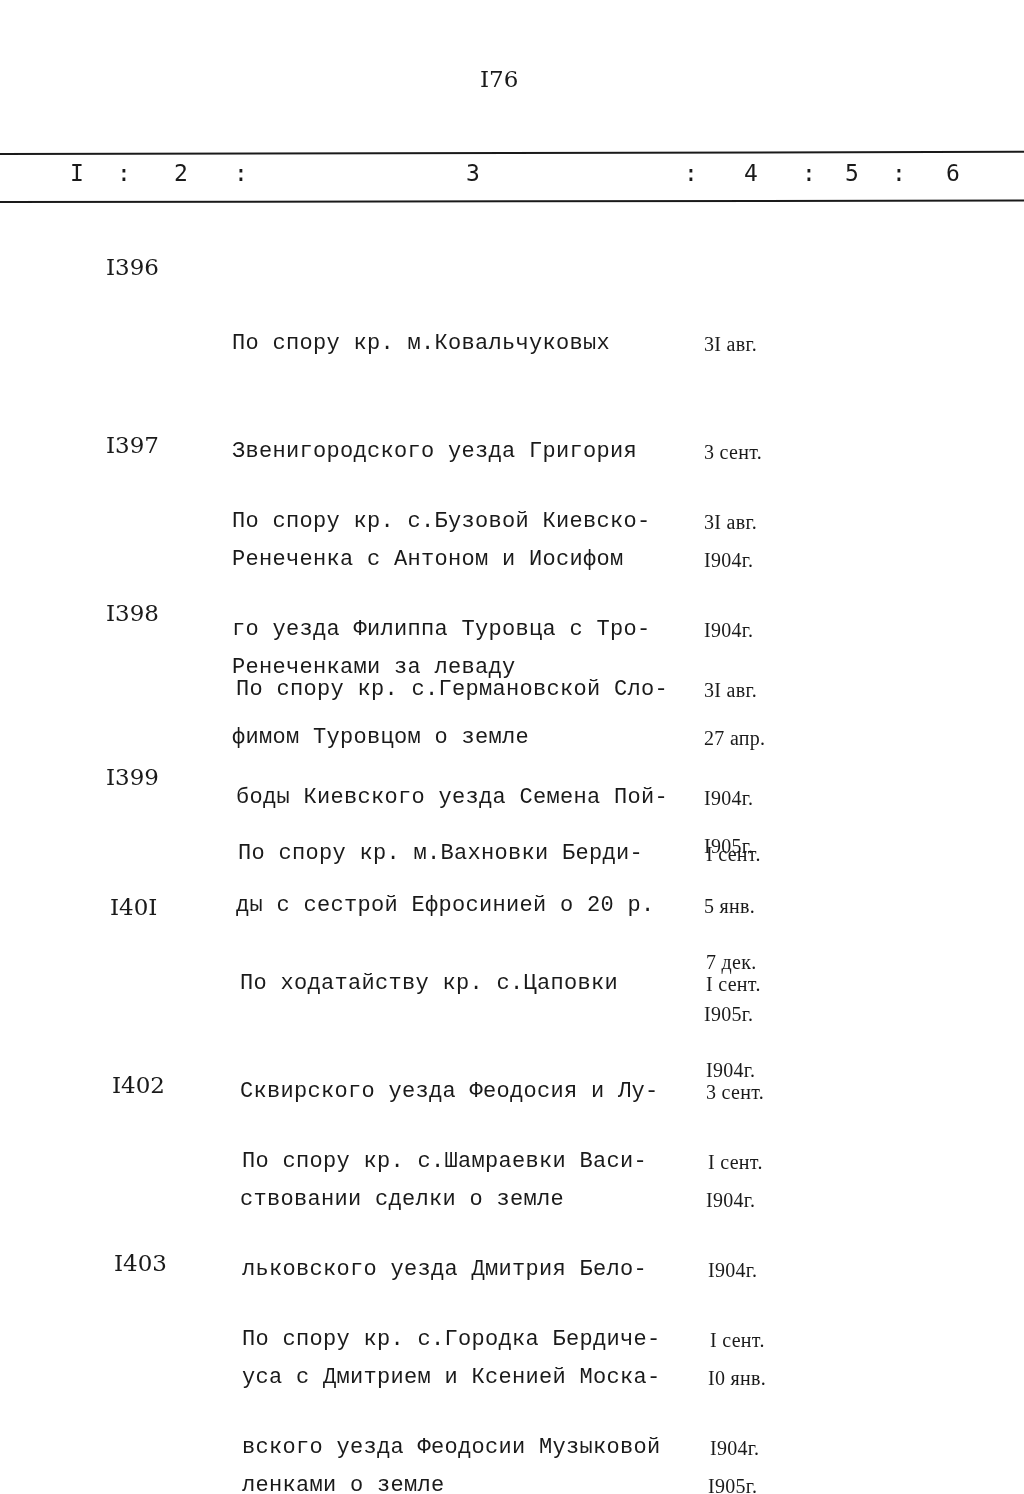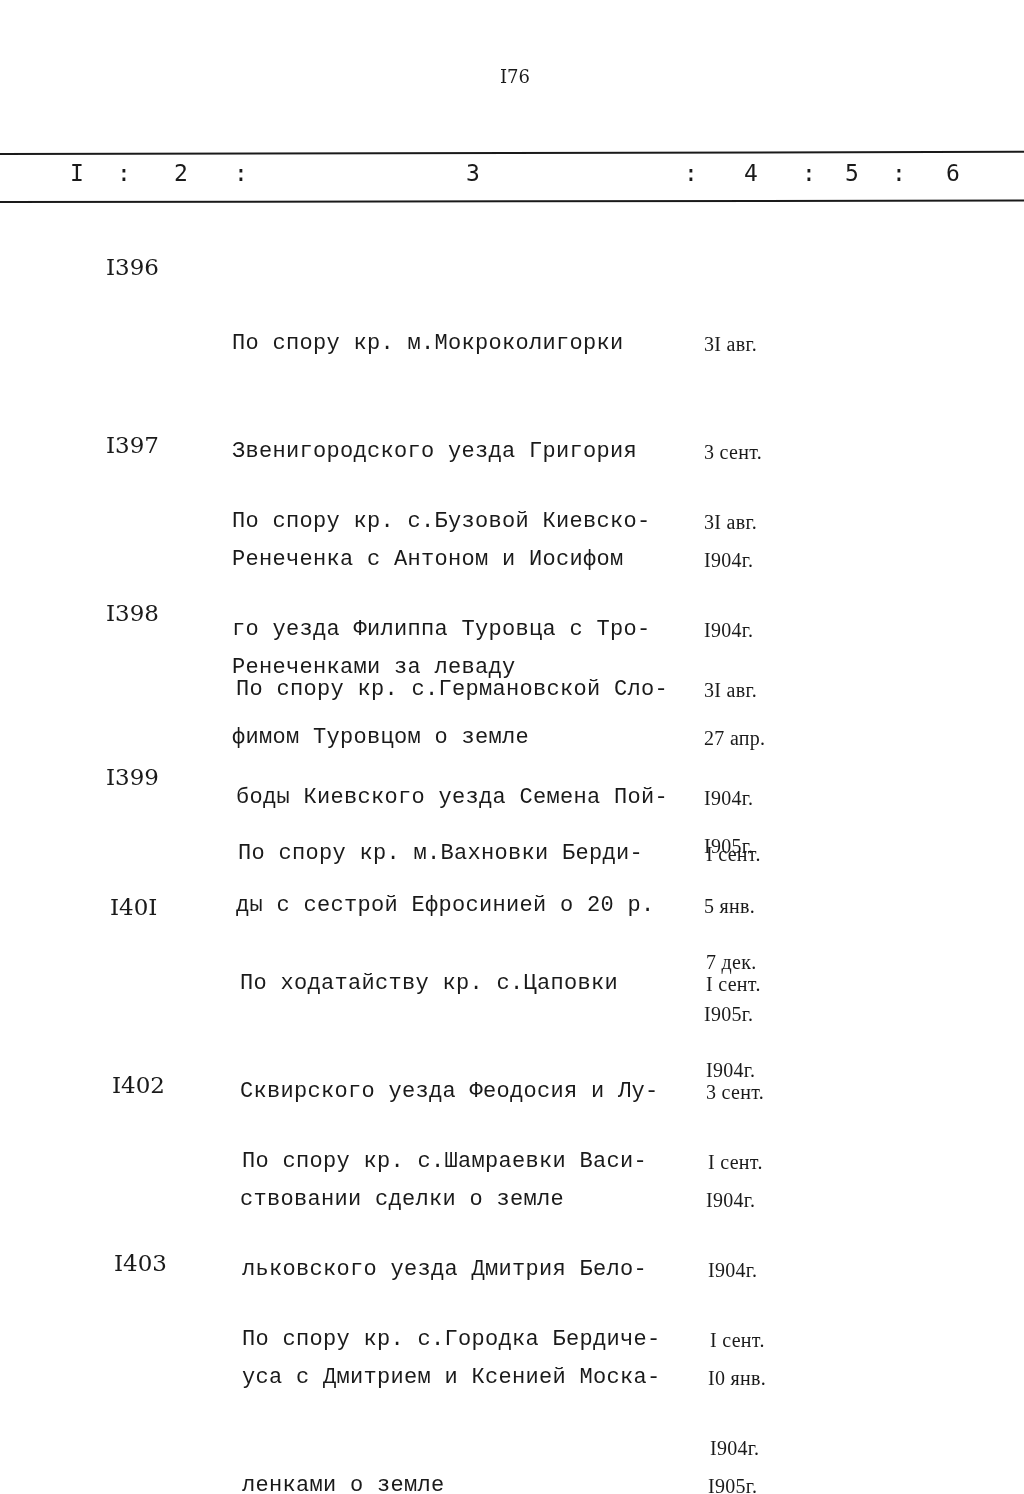--- a/index.html
+++ b/index.html
@@ -2,23 +2,22 @@
 <html><head>
 <meta charset="utf-8">
 <style>
   html, body { margin: 0; padding: 0; background: #ffffff; }
   body {
     width: 1024px; height: 1494px; position: relative; overflow: hidden;
     font-family: "DejaVu Sans Mono", "Liberation Mono", monospace;
     color: #1a1a1a;
   }
   .page-number {
-    position: absolute; top: 66px; left: 480px; font-size: 18px; letter-spacing: 0px;
+    position: absolute; top: 66px; left: 480px; font-size: 23px; letter-spacing: 0px;
     font-family: "DejaVu Serif", serif;
-    margin-left: 20px;
   }
   .rule-top {
     position: absolute; left: 0; top: 153px; width: 1024px; height: 0;
     border-top: 2.5px solid #1a1a1a; transform: rotate(-0.12deg); transform-origin: left;
   }
   .rule-bottom {
     position: absolute; left: 0; top: 201px; width: 1024px; height: 0;
     border-top: 2.5px solid #1a1a1a; transform: rotate(-0.08deg); transform-origin: left;
   }
   .hdr { position: absolute; top: 160px; font-size: 23px; }
@@ -56,21 +55,21 @@
   <span class="hdr" style="left:845px;">5</span>
   <span class="hdr" style="left:892px;">:</span>
   <span class="hdr" style="left:946px;">6</span>
 </div>
 
 <div class="rule-bottom"></div>
 
 <div class="entry" style="top:254px;">
   <span class="num">I396</span>
   <div class="desc">
-    <span class="line">По спору кр. м.Мокроколигорки</span>
+    <span class="line">По спору кр. м.Ковальчуковых</span>
     <span class="line">Звенигородского уезда Григория</span>
     <span class="line">Ренеченка с Антоном и Иосифом</span>
     <span class="line">Ренеченками за леваду</span>
   </div>
   <div class="dates">
     <span class="line">3I авг.</span>
     <span class="line">3 сент.</span>
     <span class="line">I904г.</span>
   </div>
 </div>
@@ -144,20 +143,21 @@
     <span class="line">I904г.</span>
     <span class="line">I0 янв.</span>
     <span class="line">I905г.</span>
   </div>
 </div>
 
 <div class="entry" style="top:1250px;">
   <span class="num" style="left:82px;">I403</span>
   <div class="desc" style="left:242px;">
     <span class="line">По спору кр. с.Городка Бердиче-</span>
+    <span class="line">вского уезда Феодосии Музыковой</span>
     
   </div>
   <div class="dates" style="left:710px;">
     <span class="line">I сент.</span>
     <span class="line">I904г.</span>
     
     
   </div>
 </div>
 

